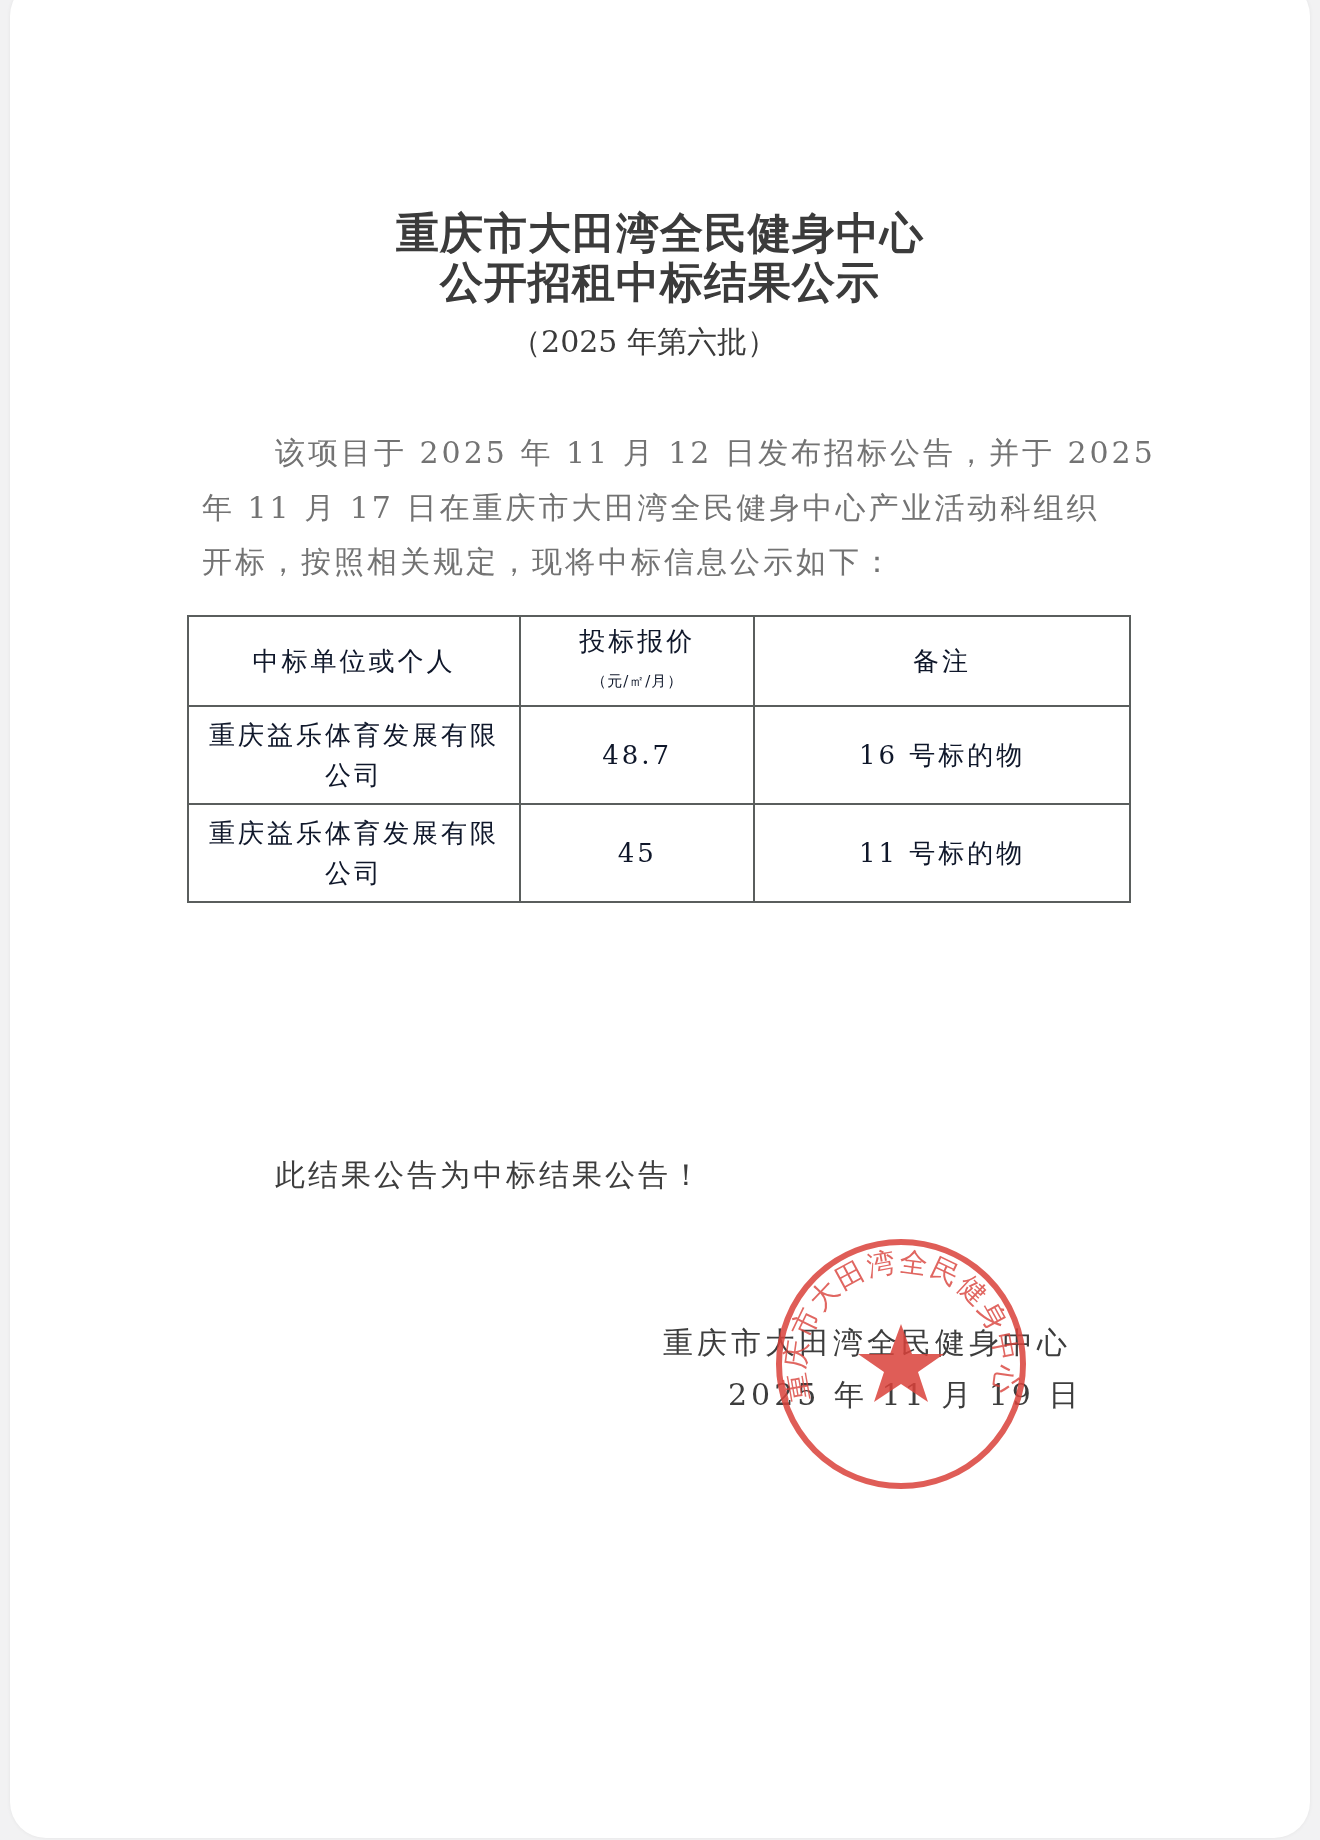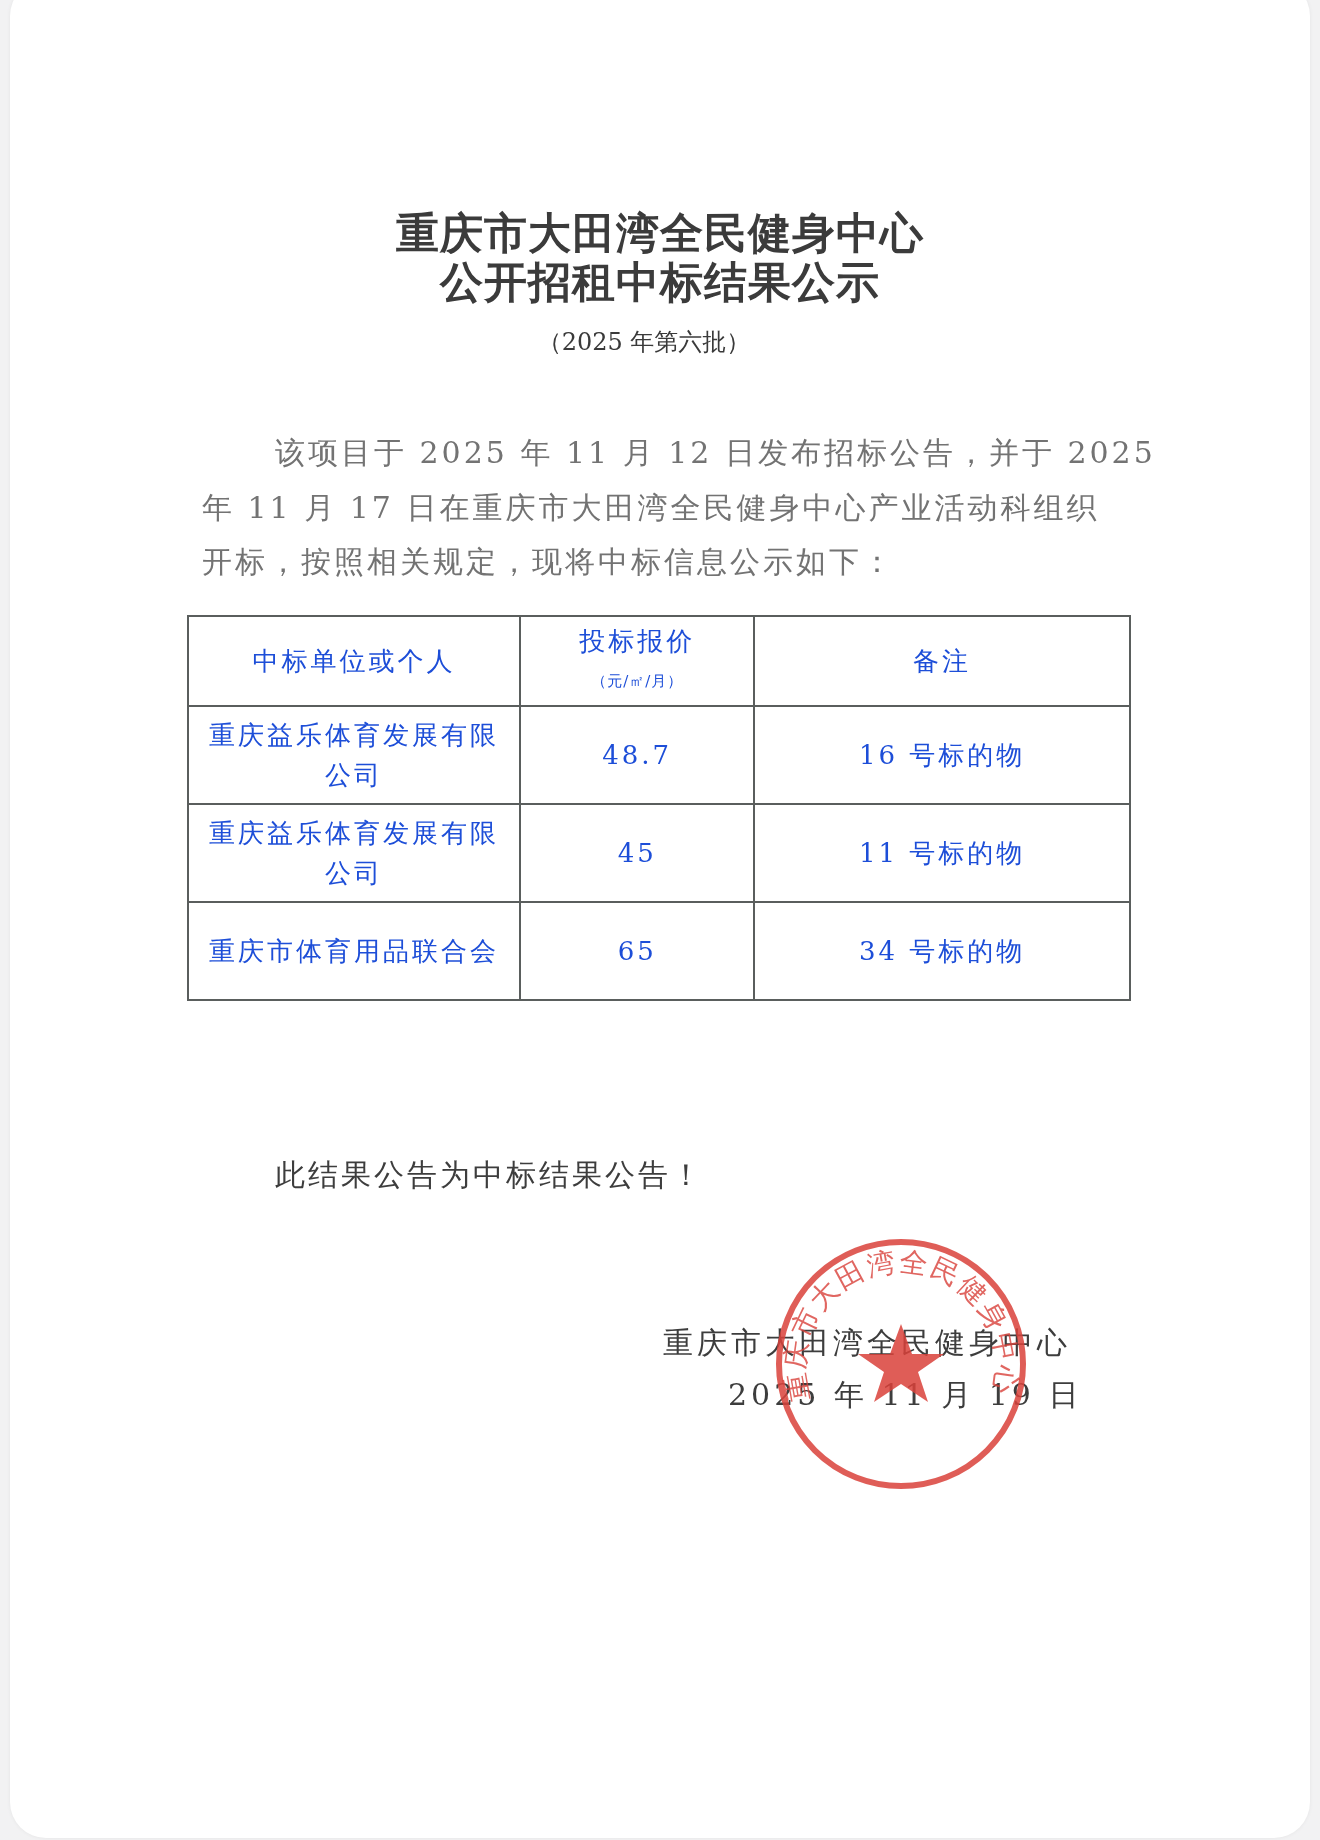--- a/index.html
+++ b/index.html
@@ -36,21 +36,21 @@
       color: #3b3b3b;
       letter-spacing: 1px;
       line-height: 50px;
     }
     .title-1 { top: 208px; }
     .title-2 { top: 257px; }
 
     .subtitle {
       left: 0; width: 1288px; text-align: center;
       top: 324px;
-      font-size: 24px;
+      font-size: 30px;
       line-height: 36px;
       color: #3a3a3a;
     }
 
     .para {
       font-size: 30px;
       line-height: 36px;
       color: #737373;
       letter-spacing: 3px;
     }
@@ -58,21 +58,21 @@
     .p2 { left: 202px; top: 490px; text-align: right; }
     .p3 { left: 202px; top: 544px; }
 
     table.results {
       position: absolute;
       left: 187px;
       top: 615px;
       width: 944px;
       border-collapse: collapse;
       font-size: 26px;
-      color: #1d4ed8;
+      color: #0f172a;
     }
     table.results td, table.results th {
       border: 2px solid #5a5e5d;
       text-align: center;
       vertical-align: middle;
       font-weight: normal;
       line-height: 40px;
       letter-spacing: 3px;
       padding: 0 6px;
     }
@@ -142,27 +142,20 @@
       <td>16 号标的物</td>
     </tr>
     <tr>
       <td>
         <div>重庆益乐体育发展有限</div>
         <div>公司</div>
       </td>
       <td>45</td>
       <td>11 号标的物</td>
     </tr>
-    <tr>
-      <td>
-        <div>重庆市体育用品联合会</div>
-      </td>
-      <td>65</td>
-      <td>34 号标的物</td>
-    </tr>
   </tbody>
 </table>
 
 <div class="abs closing">此结果公告为中标结果公告！</div>
 
 <div class="abs sign sign-org">重庆市大田湾全民健身中心</div>
 <div class="abs sign sign-date">2025 年 11 月 19 日</div>
 
 <svg class="stamp" viewBox="0 0 256 256" xmlns="http://www.w3.org/2000/svg">
   <defs>

